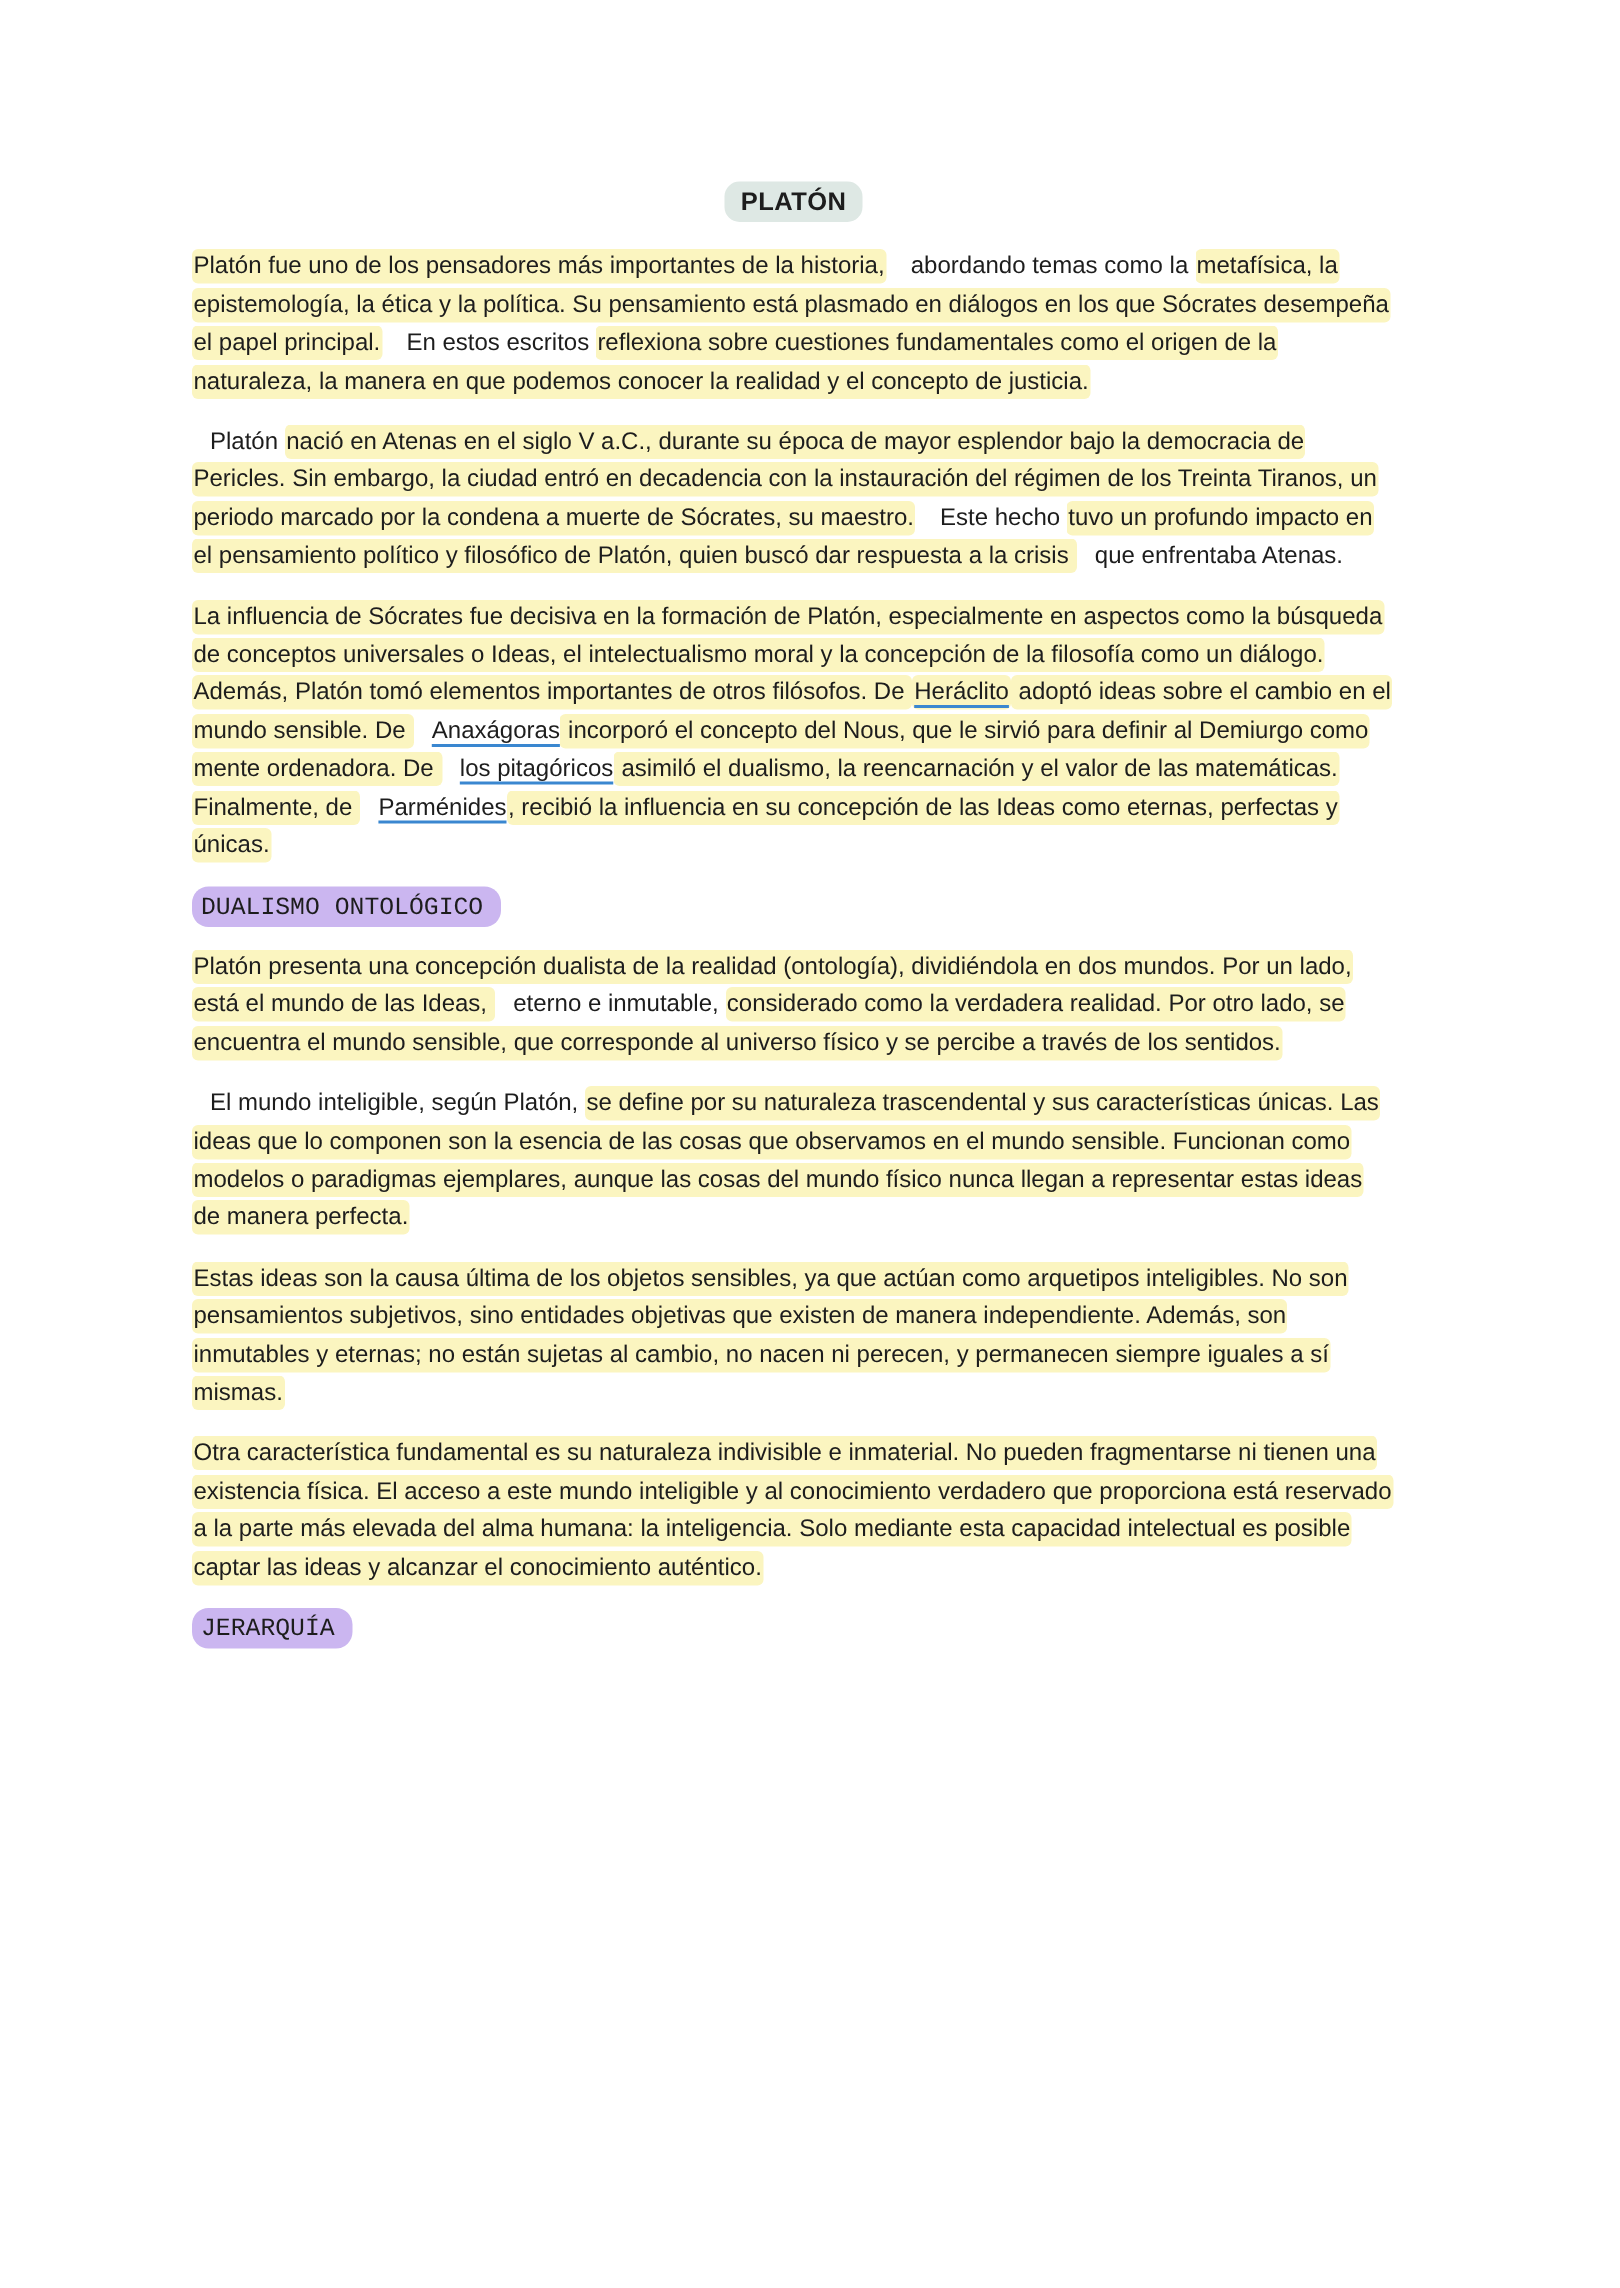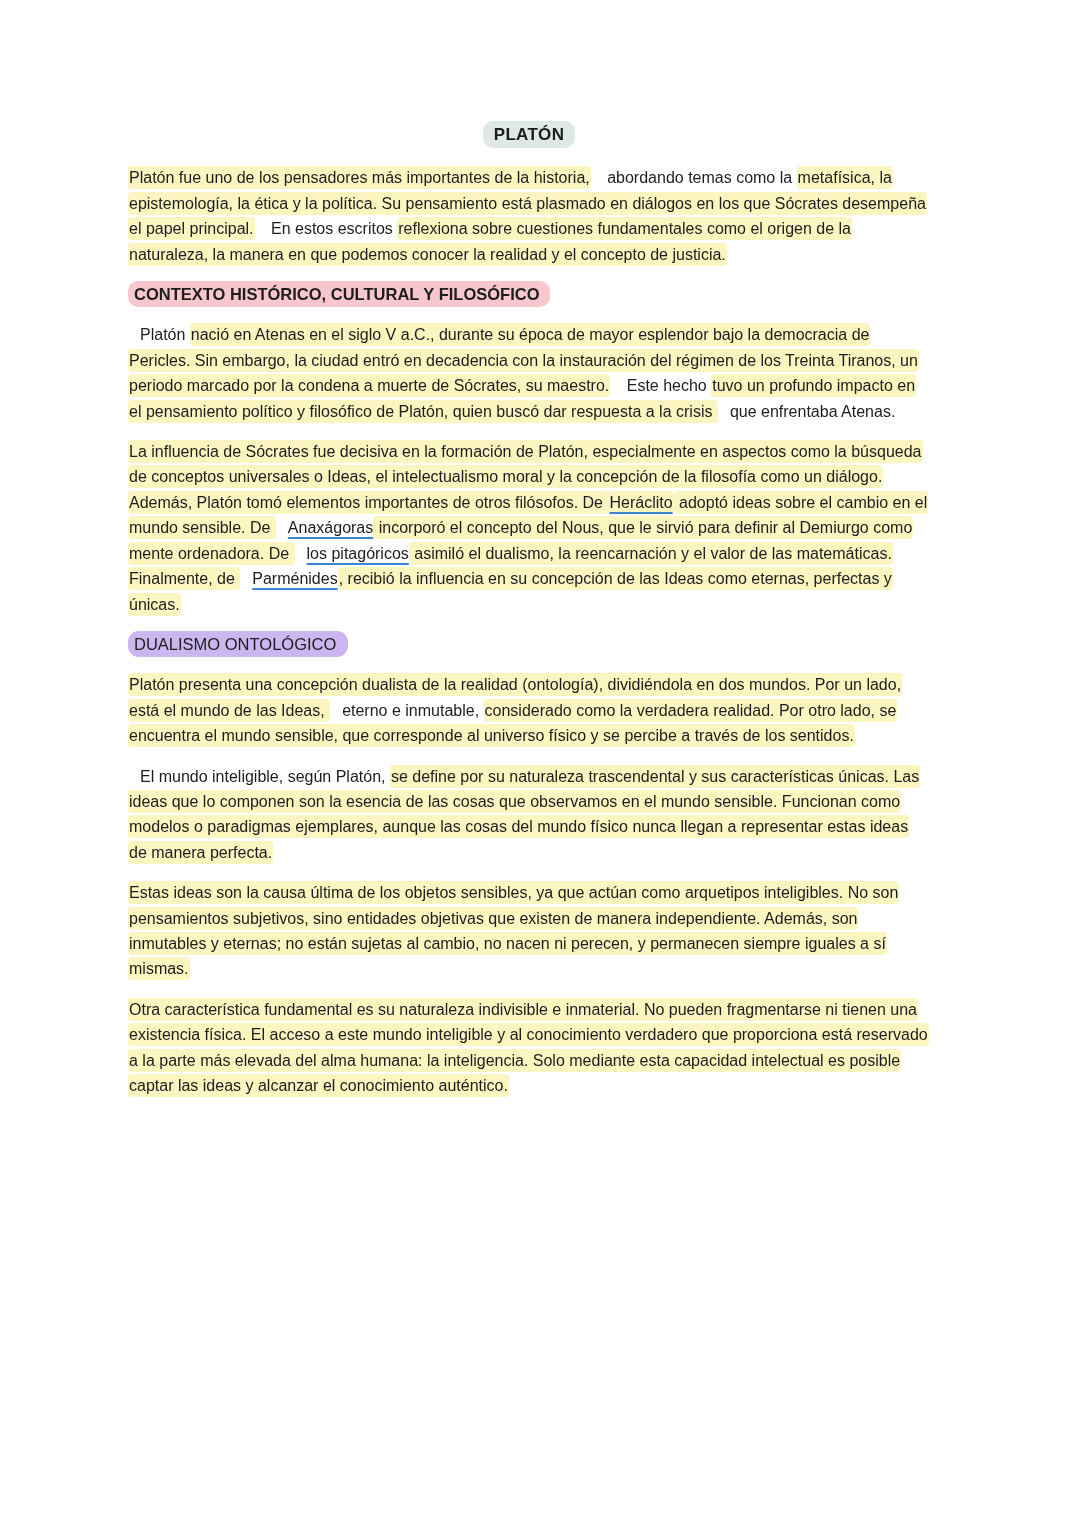--- a/index.html
+++ b/index.html
@@ -41,20 +41,21 @@
     background: var(--hl-pink, #f7c7cd);
     padding: 4px 10px 4px 6px;
     border-radius: 10px;
     box-decoration-break: clone;
     -webkit-box-decoration-break: clone;
   }
   .subheading {
     margin: 0 0 15px 0;
     font-weight: normal;
     font-size: 16.5px;
+    font-family: Liberation Mono, monospace;
   }
   .subheading .hl-purple {
     background: var(--hl-purple, #cbb6f0);
     padding: 4px 12px 4px 6px;
     border-radius: 11px;
     box-decoration-break: clone;
     -webkit-box-decoration-break: clone;
   }
   p.para {
     margin: 0 0 15px 0;
@@ -81,22 +82,22 @@
 </style>
 </head>
 <body>
 
 <main class="page">
   <div class="doc-title">
     <span class="hl-title">PLATÓN</span>
   </div>
   <div id="doc-body">
       <p class="para"><span class="hl-yellow">Platón fue uno de los pensadores más importantes de la historia,</span><span class="seg-plain"> abordando temas como la </span><span class="hl-yellow">metafísica, la epistemología, la ética y la política. Su pensamiento está plasmado en diálogos en los que Sócrates desempeña el papel principal.</span><span class="seg-plain"> En estos escritos </span><span class="hl-yellow">reflexiona sobre cuestiones fundamentales como el origen de la naturaleza, la manera en que podemos conocer la realidad y el concepto de justicia.</span></p>
-      <div class="heading"><span class="hl-pink">CONTEXTO HISTÓRICO, CULTURAL Y FILOSÓFICO</span></div>
       <p class="para"><span class="seg-plain">Platón </span><span class="hl-yellow">nació en Atenas en el siglo V a.C., durante su época de mayor esplendor bajo la democracia de Pericles. Sin embargo, la ciudad entró en decadencia con la instauración del régimen de los Treinta Tiranos, un periodo marcado por la condena a muerte de Sócrates, su maestro.</span><span class="seg-plain"> Este hecho </span><span class="hl-yellow">tuvo un profundo impacto en el pensamiento político y filosófico de Platón, quien buscó dar respuesta a la crisis </span><span class="seg-plain">que enfrentaba Atenas.</span></p>
       <p class="para"><span class="hl-yellow">La influencia de Sócrates fue decisiva en la formación de Platón, especialmente en aspectos como la búsqueda de conceptos universales o Ideas, el intelectualismo moral y la concepción de la filosofía como un diálogo. Además, Platón tomó elementos importantes de otros filósofos. De </span><span class="hl-yellow link-underline">Heráclito</span><span class="hl-yellow"> adoptó ideas sobre el cambio en el mundo sensible. De </span><span class="seg-plain link-underline">Anaxágoras</span><span class="hl-yellow"> incorporó el concepto del Nous, que le sirvió para definir al Demiurgo como mente ordenadora. De </span><span class="seg-plain link-underline">los pitagóricos</span><span class="hl-yellow"> asimiló el dualismo, la reencarnación y el valor de las matemáticas. Finalmente, de </span><span class="seg-plain link-underline">Parménides</span><span class="hl-yellow">, recibió la influencia en su concepción de las Ideas como eternas, perfectas y únicas.</span></p>
       <div class="subheading"><span class="hl-purple">DUALISMO ONTOLÓGICO</span></div>
       <p class="para"><span class="hl-yellow">Platón presenta una concepción dualista de la realidad (ontología), dividiéndola en dos mundos. Por un lado, está el mundo de las Ideas, </span><span class="seg-plain">eterno e inmutable, </span><span class="hl-yellow">considerado como la verdadera realidad. Por otro lado, se encuentra el mundo sensible, que corresponde al universo físico y se percibe a través de los sentidos.</span></p>
       <p class="para"><span class="seg-plain">El mundo inteligible, según Platón, </span><span class="hl-yellow">se define por su naturaleza trascendental y sus características únicas. Las ideas que lo componen son la esencia de las cosas que observamos en el mundo sensible. Funcionan como modelos o paradigmas ejemplares, aunque las cosas del mundo físico nunca llegan a representar estas ideas de manera perfecta.</span></p>
       <p class="para"><span class="hl-yellow">Estas ideas son la causa última de los objetos sensibles, ya que actúan como arquetipos inteligibles. No son pensamientos subjetivos, sino entidades objetivas que existen de manera independiente. Además, son inmutables y eternas; no están sujetas al cambio, no nacen ni perecen, y permanecen siempre iguales a sí mismas.</span></p>
       <p class="para"><span class="hl-yellow">Otra característica fundamental es su naturaleza indivisible e inmaterial. No pueden fragmentarse ni tienen una existencia física. El acceso a este mundo inteligible y al conocimiento verdadero que proporciona está reservado a la parte más elevada del alma humana: la inteligencia. Solo mediante esta capacidad intelectual es posible captar las ideas y alcanzar el conocimiento auténtico.</span></p>
+      <div class="subheading"><span class="hl-purple">JERARQUÍA</span></div>
     </div>
 </main>
 
 </body></html>

